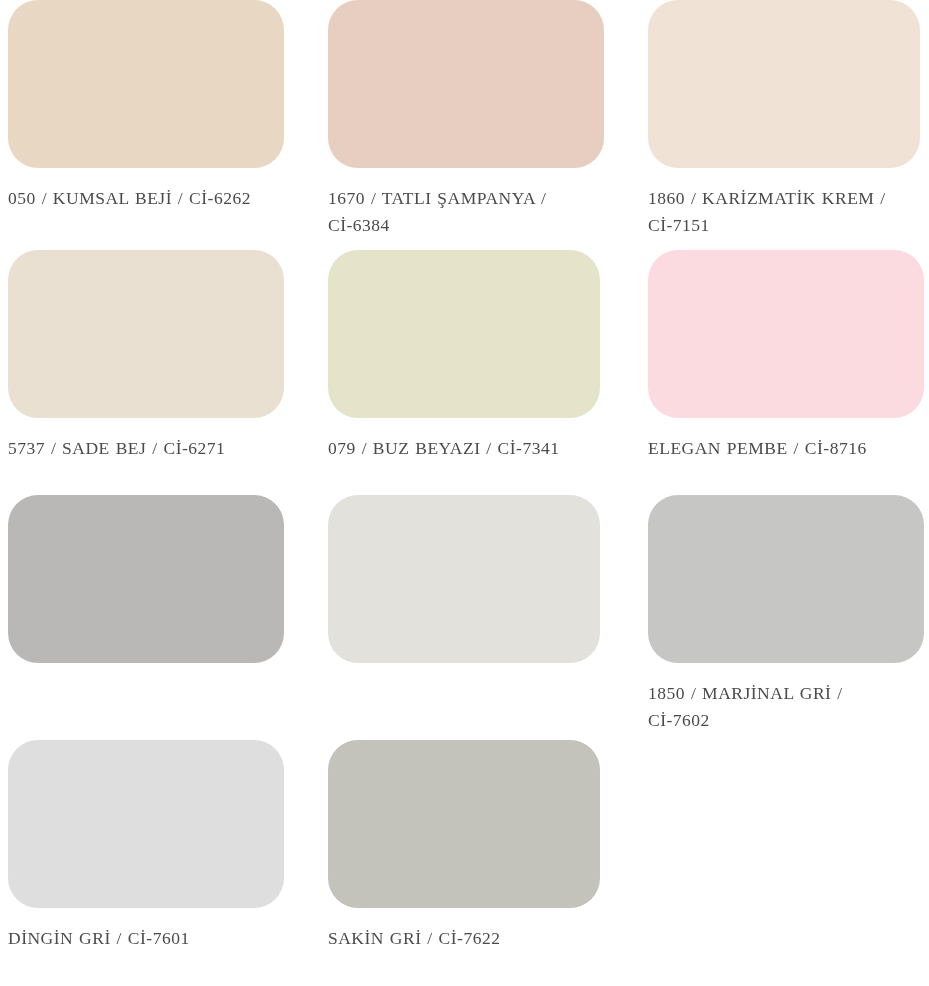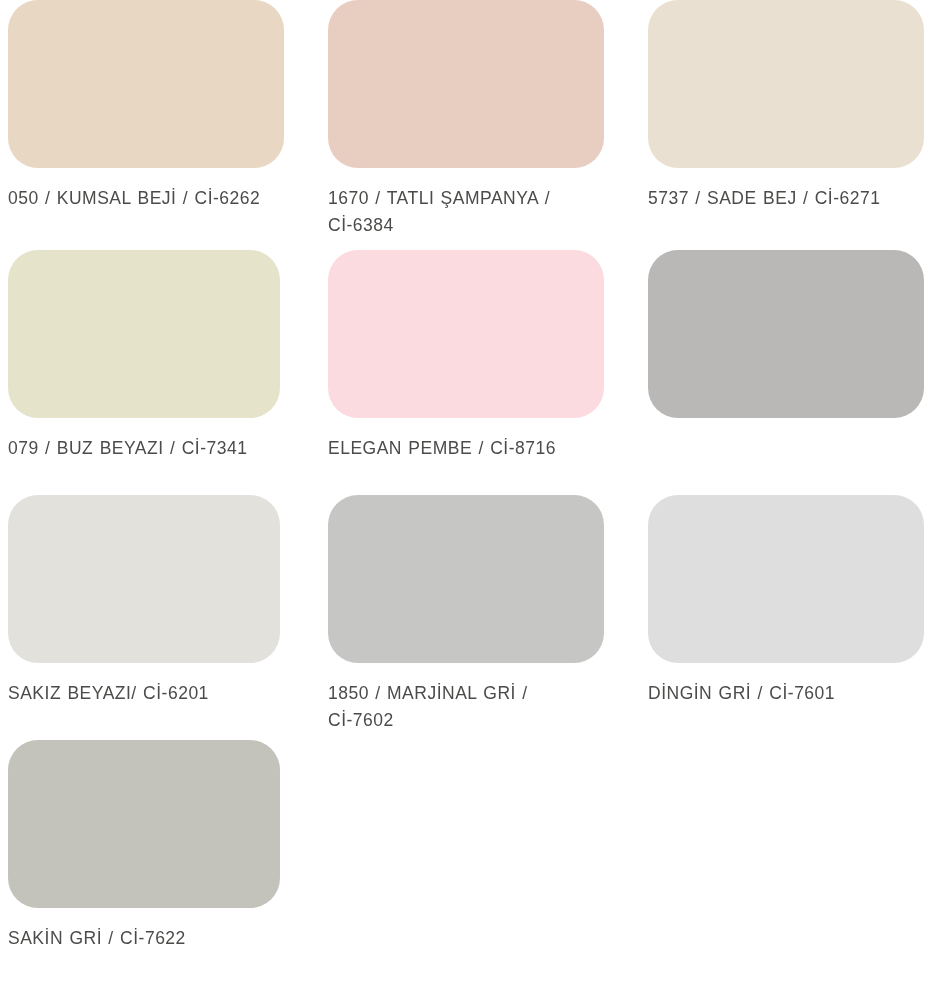--- a/index.html
+++ b/index.html
@@ -15,20 +15,21 @@
     overflow: hidden;
     font-family: "Liberation Sans", sans-serif;
   }
 
   #palette-grid {
     display: grid;
     grid-template-columns: 320px 320px 289px;
     grid-template-rows: 250px 245px 245px 246px;
     width: 929px;
     height: 986px;
+    font-family: Liberation Serif, serif;
   }
 
   .swatch-card {
     position: relative;
     display: flex;
     flex-direction: column;
     padding-left: 8px;
     padding-right: 10px;
   }
 
@@ -61,38 +62,41 @@
 
 <div id="palette-grid">
     <div class="swatch-card col-1">
       <div class="swatch-chip" style="background: rgb(232, 215, 194);"></div>
       <div class="swatch-label">050 / KUMSAL BEJİ / Cİ-6262</div>
     </div>
     <div class="swatch-card col-2">
       <div class="swatch-chip" style="background: rgb(231, 206, 193);"></div>
       <div class="swatch-label">1670 / TATLI ŞAMPANYA / Cİ-6384</div>
     </div>
+    <div class="swatch-card col-3">
+      <div class="swatch-chip" style="background: rgb(240, 227, 214);"></div>
+      <div class="swatch-label">1860 / KARİZMATİK KREM / Cİ-7151</div>
+    </div>
     <div class="swatch-card col-2">
       <div class="swatch-chip" style="background: rgb(233, 224, 209);"></div>
       <div class="swatch-label">5737 / SADE BEJ / Cİ-6271</div>
     </div>
     <div class="swatch-card col-3">
       <div class="swatch-chip" style="background: rgb(229, 228, 203);"></div>
       <div class="swatch-label">079 / BUZ BEYAZI / Cİ-7341</div>
     </div>
     <div class="swatch-card col-1">
       <div class="swatch-chip" style="background: rgb(251, 219, 224);"></div>
       <div class="swatch-label">ELEGAN PEMBE / Cİ-8716</div>
     </div>
     <div class="swatch-card col-2">
       <div class="swatch-chip" style="background: rgb(185, 184, 182);"></div>
     </div>
     <div class="swatch-card col-3">
       <div class="swatch-chip" style="background: rgb(227, 225, 220);"></div>
-      <div class="swatch-label">SAKIZ BEYAZI/ Cİ-6201</div>
     </div>
     <div class="swatch-card col-1">
       <div class="swatch-chip" style="background: rgb(198, 198, 197);"></div>
       <div class="swatch-label">1850 / MARJİNAL GRİ / Cİ-7602</div>
     </div>
     <div class="swatch-card col-2">
       <div class="swatch-chip" style="background: rgb(221, 222, 221);"></div>
       <div class="swatch-label">DİNGİN  GRİ / Cİ-7601</div>
     </div>
     <div class="swatch-card col-3">

